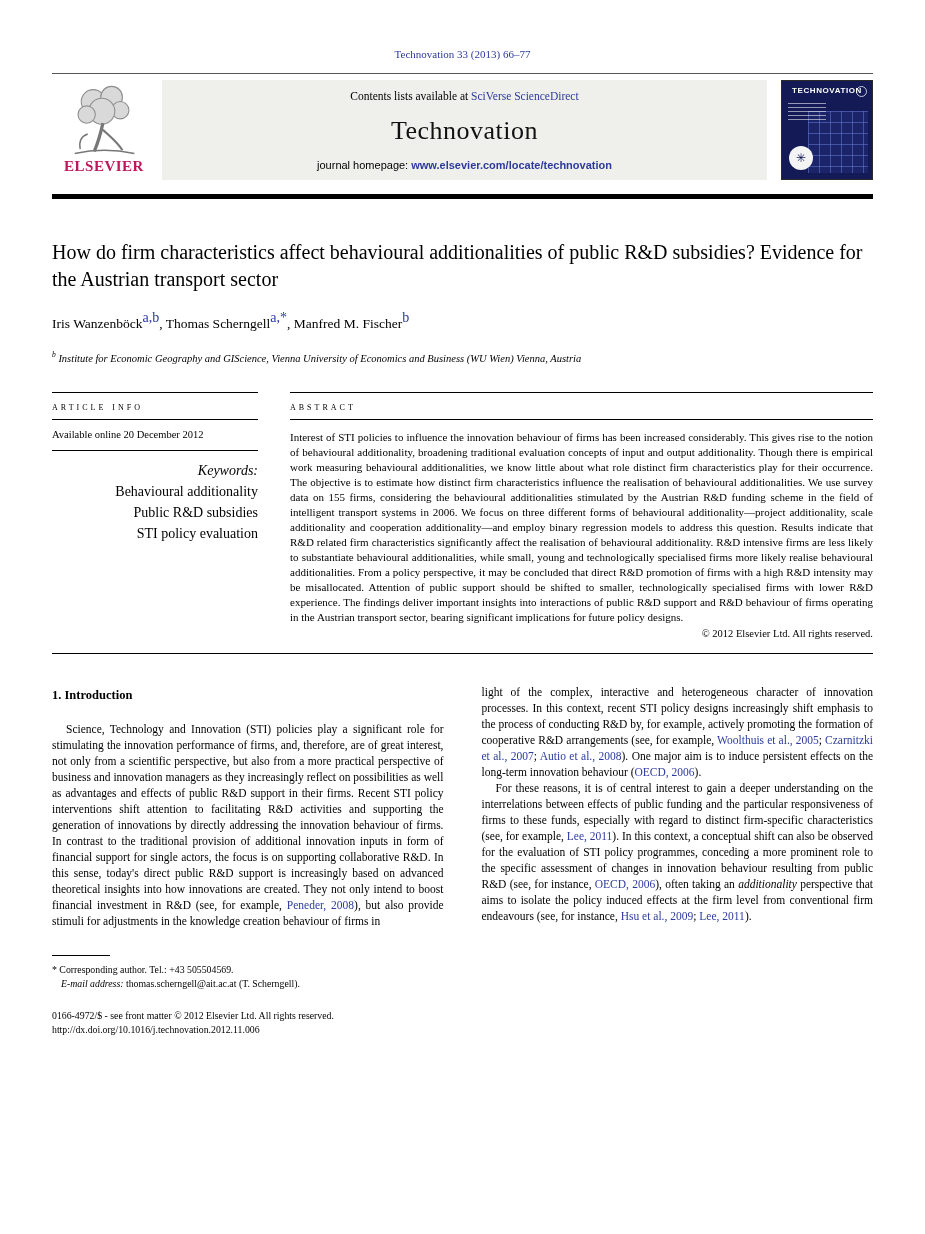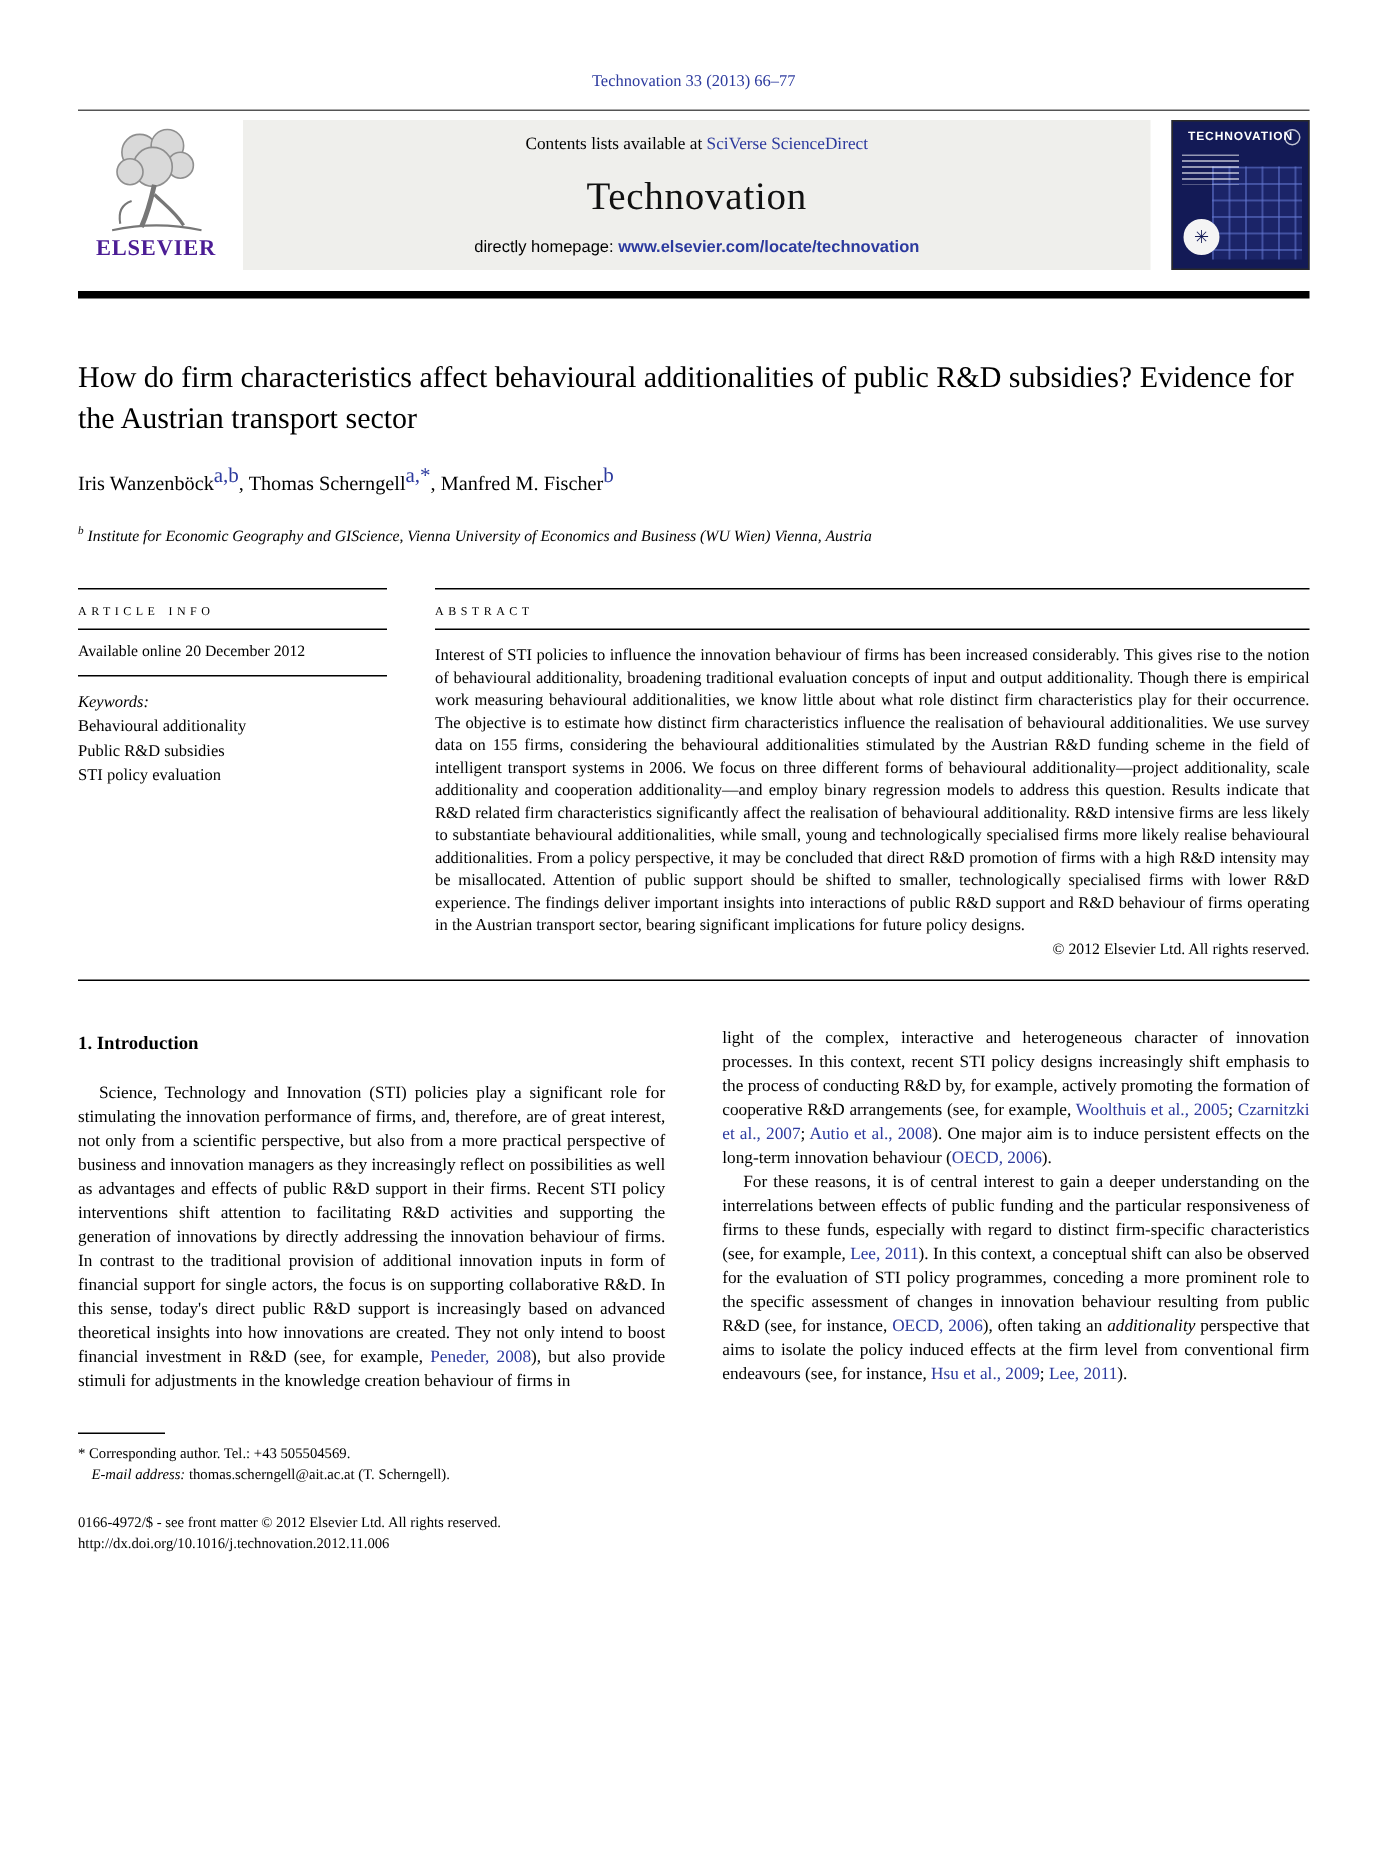--- a/index.html
+++ b/index.html
@@ -19,21 +19,21 @@
   .top-rule { border-top: 1px solid #555; margin-top: 13px; }
 
   
   .header { display: flex; align-items: stretch; height: 112px; padding: 6px 0; }
   .logo-area {
     width: 104px; flex-shrink: 0; display: flex; flex-direction: column;
     align-items: center; justify-content: flex-start; padding-top: 2px;
   }
   .elsevier-text {
     font-family: "Liberation Serif", serif; font-weight: 700;
-    font-size: 15px; letter-spacing: 0.5px; color: #4c1d95; margin-top: -2px;
+    font-size: 15px; letter-spacing: 0.5px; color: #be185d; margin-top: -2px;
   }
   .header-center {
     flex: 1; background: #efefec; margin: 0 14px 0 6px;
     display: flex; flex-direction: column; justify-content: space-between;
     text-align: center; padding: 10px 8px 9px;
   }
   .contents-line { font-size: 11.5px; color: #000; }
   .contents-line .link { color: #2c3a9e; }
   .journal-name { font-size: 26px; letter-spacing: 0.5px; color: #111; }
   .homepage-line { font-family: "Liberation Sans", sans-serif; font-size: 11px; color: #000; }
@@ -86,21 +86,21 @@
     border-bottom: 1px solid #000; padding-bottom: 14px;
   }
   .info-col { width: 206px; flex-shrink: 0; }
   .abstract-col { flex: 1; }
   .col-heading {
     border-top: 1px solid #000; border-bottom: 1px solid #000;
     padding: 6px 0 5px; font-size: 12px; letter-spacing: 3px;
     font-variant: small-caps;
   }
   .avail-line { font-size: 10.5px; padding: 9px 0 10px; border-bottom: 1px solid #000; }
-  .keywords-block { padding-top: 9px; font-size: 11px; line-height: 1.5; }
+  .keywords-block { padding-top: 9px; font-size: 14px; line-height: 1.5; text-align: right; }
   .keywords-label { font-style: italic; }
   .abstract-text { margin-top: 10px; font-size: 11px; line-height: 15px; text-align: justify; }
   .copyright { text-align: right; font-size: 10.5px; margin-top: 3px; }
 
   
   .body-cols { display: flex; gap: 38px; margin-top: 30px; }
   .body-col { flex: 1; min-width: 0; }
   .section-heading { font-size: 12.5px; font-weight: bold; margin: 4px 0 18px; }
   .para { font-size: 11.5px; line-height: 16px; text-align: justify; }
   .para + .para { margin-top: 0; }
@@ -142,21 +142,21 @@
       </svg>
       <div class="elsevier-text">ELSEVIER</div>
     </div>
 
     <div class="header-center">
       <div class="contents-line">
         <span>Contents lists available at </span><span class="link">SciVerse ScienceDirect</span>
       </div>
       <div class="journal-name">Technovation</div>
       <div class="homepage-line">
-        <span>directly homepage: </span><span class="link">www.elsevier.com/locate/technovation</span>
+        <span>journal homepage: </span><span class="link">www.elsevier.com/locate/technovation</span>
       </div>
     </div>
 
     <div class="cover">
       <div class="cover-title">TECHNOVATION</div>
       <div class="cover-lines"></div>
       <div class="cover-grid"></div>
       <div class="cover-globe"></div>
       <div class="cover-burst">✳</div>
     </div>

